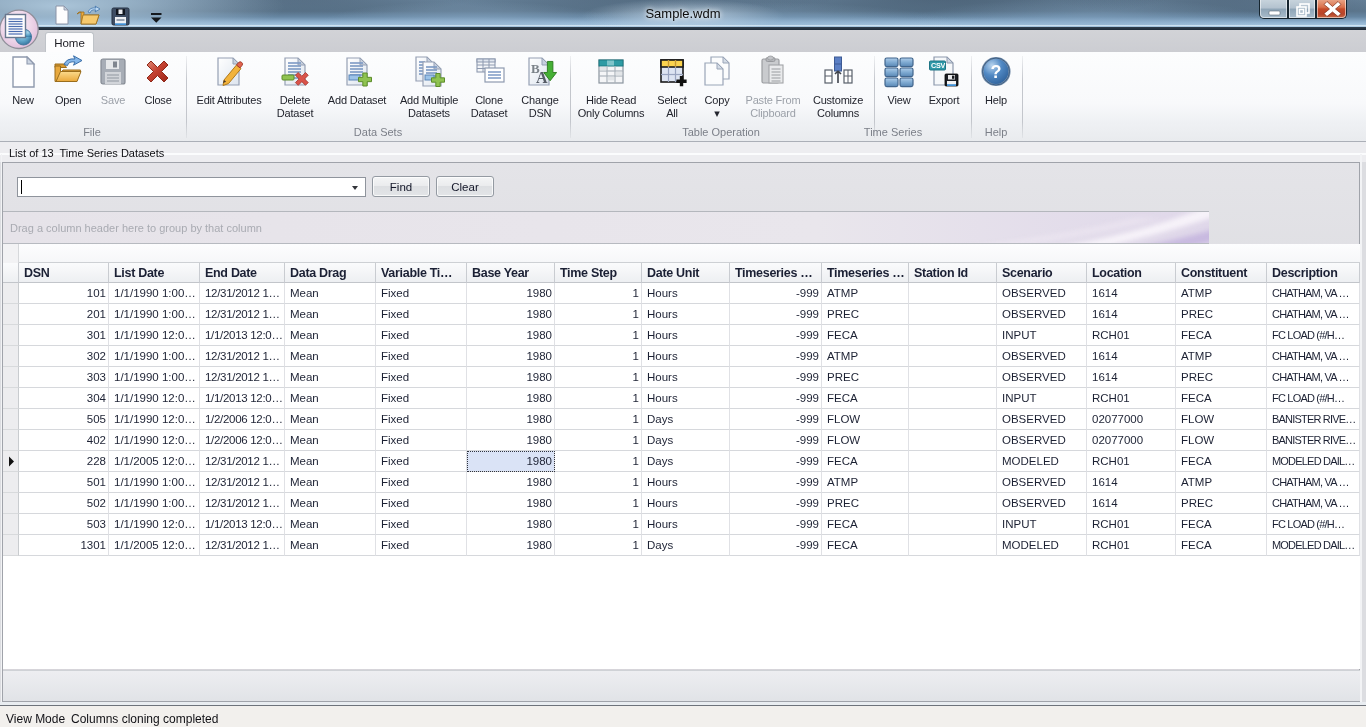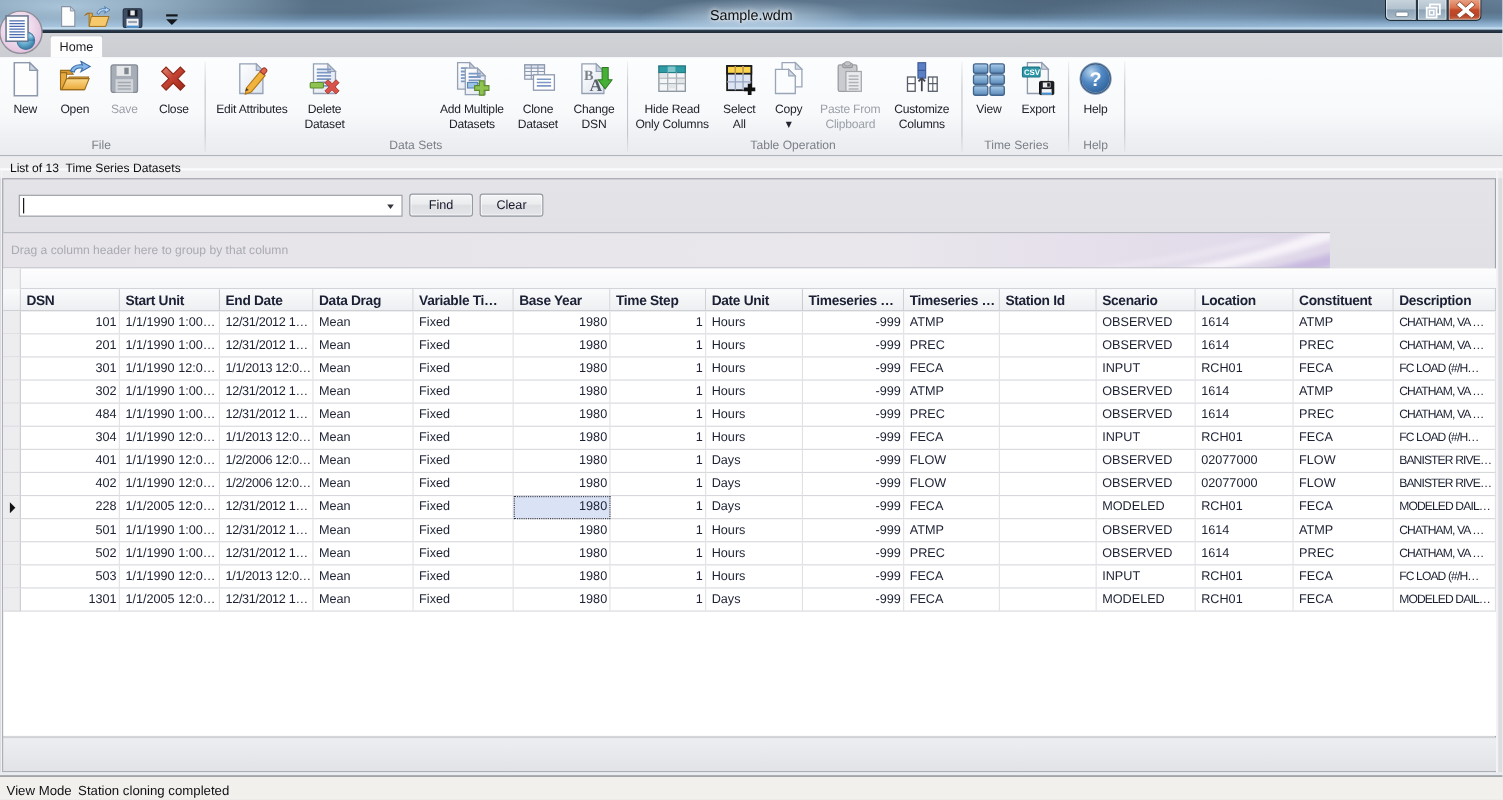--- a/index.html
+++ b/index.html
@@ -287,20 +287,40 @@
         <line x1="10" y1="11" x2="23" y2="11" stroke="#7b99c4" stroke-width="1.6"></line>
         <line x1="10" y1="14" x2="23" y2="14" stroke="#7b99c4" stroke-width="1.6"></line>
         <line x1="10" y1="17" x2="23" y2="17" stroke="#7b99c4" stroke-width="1.6"></line>
         <line x1="10" y1="20" x2="23" y2="20" stroke="#7b99c4" stroke-width="1.6"></line>
         <line x1="10" y1="23" x2="23" y2="23" stroke="#7b99c4" stroke-width="1.6"></line>
         <rect x="4" y="20" width="12" height="5" rx="1" fill="#8fc351" stroke="#5c8c2b" stroke-width="1"></rect>
         <path d="M17 19 l3 -3 l4 4 l4 -4 l3 3 l-4 4 l4 4 l-3 3 l-4 -4 l-4 4 l-3 -3 l4 -4 z" fill="#d9534a" stroke="#9e2f26" stroke-width=".8" transform="translate(-1,0) scale(.92) translate(3,3)"></path>
       </svg>
       <span class="lbl">Delete<br>Dataset</span>
     </div>
+    <div class="rbtn" style="left:311px;width:92px">
+      <svg class="ic" width="34" height="34" viewBox="0 0 34 34">
+        <defs>
+          <linearGradient id="pgadd" x1="0" y1="0" x2="1" y2="1">
+            <stop offset="0%" stop-color="#ffffff"></stop>
+            <stop offset="100%" stop-color="#dde4ee"></stop>
+          </linearGradient>
+        </defs>
+        <path d="M7 3 h13 l7 7 v20 h-20 z" fill="url(#pgadd)" stroke="#95a0b4" stroke-width="1.2"></path>
+        <path d="M20 3 l7 7 h-7 z" fill="#c7d0de" stroke="#95a0b4" stroke-width="1"></path>
+        <line x1="10" y1="8" x2="23" y2="8" stroke="#7b99c4" stroke-width="1.6"></line>
+        <line x1="10" y1="11" x2="23" y2="11" stroke="#7b99c4" stroke-width="1.6"></line>
+        <line x1="10" y1="14" x2="23" y2="14" stroke="#7b99c4" stroke-width="1.6"></line>
+        <line x1="10" y1="17" x2="23" y2="17" stroke="#7b99c4" stroke-width="1.6"></line>
+        <line x1="10" y1="20" x2="23" y2="20" stroke="#7b99c4" stroke-width="1.6"></line>
+        <rect x="9" y="20" width="11" height="5" fill="#9cc3e8" stroke="#5a86b8" stroke-width="1"></rect>
+        <path d="M22.833333333333332 18 h4.333333333333333 v4.333333333333333 h4.333333333333333 v4.333333333333333 h-4.333333333333333 v4.333333333333333 h-4.333333333333333 v-4.333333333333333 h-4.333333333333333 v-4.333333333333333 h4.333333333333333 z" fill="#8fc351" stroke="#5c8c2b" stroke-width="1"></path>
+      </svg>
+      <span class="lbl">Add Dataset</span>
+    </div>
     <div class="rbtn" style="left:383px;width:92px">
       <svg class="ic" width="34" height="34" viewBox="0 0 34 34">
         <defs>
           <linearGradient id="pgaddm" x1="0" y1="0" x2="1" y2="1">
             <stop offset="0%" stop-color="#ffffff"></stop>
             <stop offset="100%" stop-color="#dde4ee"></stop>
           </linearGradient>
         </defs>
         <g transform="translate(-3,-1)">
           <path d="M7 3 h11 l7 7 v17 h-18 z" fill="url(#pgaddm)" stroke="#95a0b4" stroke-width="1.2"></path>
@@ -529,21 +549,21 @@
       <span class="lbl">Help</span>
     </div>
     <div class="rsep" style="left:185.5px"></div>
     <div class="rsep" style="left:570px"></div>
     <div class="rsep" style="left:874px"></div>
     <div class="rsep" style="left:970.5px"></div>
     <div class="rsep" style="left:1021.5px"></div>
     <div class="glabel" style="left:22px;width:140px">File</div>
     <div class="glabel" style="left:308px;width:140px">Data Sets</div>
     <div class="glabel" style="left:651px;width:140px">Table Operation</div>
-    <div class="glabel" style="left:854px;width:140px">Time Series</div>
+    <div class="glabel" style="left:823px;width:140px">Time Series</div>
     <div class="glabel" style="left:926px;width:140px">Help</div>
   </div>
 
 <div class="abs" id="topband"></div>
 <div class="abs" id="whiteline"></div>
 <div class="abs" id="leftwhite"></div>
 <div class="abs" id="rightwhite"></div>
 <div class="abs" id="groupbox"></div>
 <div class="abs" id="listlabel">List of 13&nbsp; Time Series Datasets</div>
 
@@ -574,21 +594,21 @@
   </svg>
   <div id="dragtext">Drag a column header here to group by that column</div>
 </div>
 
 <div class="abs" id="bandrow">
     <div class="ind"></div>
   </div>
 <div class="abs" id="grid">
     <div class="hcell" style="left:0;width:16px;padding:0"></div>
     <div class="hcell" style="left:16px;width:90px">DSN</div>
-    <div class="hcell" style="left:106px;width:91px">Start Unit</div>
+    <div class="hcell" style="left:106px;width:91px">List Date</div>
     <div class="hcell" style="left:197px;width:85px">End Date</div>
     <div class="hcell" style="left:282px;width:91px">Data Drag</div>
     <div class="hcell" style="left:373px;width:91px">Variable Ti…</div>
     <div class="hcell" style="left:464px;width:88px">Base Year</div>
     <div class="hcell" style="left:552px;width:87px">Time Step</div>
     <div class="hcell" style="left:639px;width:88px">Date Unit</div>
     <div class="hcell" style="left:727px;width:92px">Timeseries …</div>
     <div class="hcell" style="left:819px;width:87px">Timeseries …</div>
     <div class="hcell" style="left:906px;width:88px">Station Id</div>
     <div class="hcell" style="left:994px;width:90px">Scenario</div>
@@ -662,21 +682,21 @@
       <div class="cell num" style="left:727px;width:92px;">-999</div>
       <div class="cell txt" style="left:819px;width:87px;">ATMP</div>
       <div class="cell txt" style="left:906px;width:88px;"></div>
       <div class="cell txt" style="left:994px;width:90px;">OBSERVED</div>
       <div class="cell txt" style="left:1084px;width:89px;">1614</div>
       <div class="cell txt" style="left:1173px;width:91px;">ATMP</div>
       <div class="cell txt" style="left:1264px;width:93px;font-size:11px;letter-spacing:-0.8px;">CHATHAM, VA …</div>
     </div>
     <div class="row" style="top:104px">
       <div class="indcell"></div>
-      <div class="cell num" style="left:16px;width:90px;">484</div>
+      <div class="cell num" style="left:16px;width:90px;">303</div>
       <div class="cell txt" style="left:106px;width:91px;">1/1/1990 1:00…</div>
       <div class="cell txt" style="left:197px;width:85px;letter-spacing:-0.3px;">12/31/2012 1…</div>
       <div class="cell txt" style="left:282px;width:91px;">Mean</div>
       <div class="cell txt" style="left:373px;width:91px;">Fixed</div>
       <div class="cell num" style="left:464px;width:88px;">1980</div>
       <div class="cell num" style="left:552px;width:87px;">1</div>
       <div class="cell txt" style="left:639px;width:88px;">Hours</div>
       <div class="cell num" style="left:727px;width:92px;">-999</div>
       <div class="cell txt" style="left:819px;width:87px;">PREC</div>
       <div class="cell txt" style="left:906px;width:88px;"></div>
@@ -698,21 +718,21 @@
       <div class="cell num" style="left:727px;width:92px;">-999</div>
       <div class="cell txt" style="left:819px;width:87px;">FECA</div>
       <div class="cell txt" style="left:906px;width:88px;"></div>
       <div class="cell txt" style="left:994px;width:90px;">INPUT</div>
       <div class="cell txt" style="left:1084px;width:89px;">RCH01</div>
       <div class="cell txt" style="left:1173px;width:91px;">FECA</div>
       <div class="cell txt" style="left:1264px;width:93px;font-size:11px;letter-spacing:-0.8px;">FC LOAD (#/H…</div>
     </div>
     <div class="row" style="top:146px">
       <div class="indcell"></div>
-      <div class="cell num" style="left:16px;width:90px;">401</div>
+      <div class="cell num" style="left:16px;width:90px;">505</div>
       <div class="cell txt" style="left:106px;width:91px;">1/1/1990 12:0…</div>
       <div class="cell txt" style="left:197px;width:85px;letter-spacing:-0.3px;">1/2/2006 12:0…</div>
       <div class="cell txt" style="left:282px;width:91px;">Mean</div>
       <div class="cell txt" style="left:373px;width:91px;">Fixed</div>
       <div class="cell num" style="left:464px;width:88px;">1980</div>
       <div class="cell num" style="left:552px;width:87px;">1</div>
       <div class="cell txt" style="left:639px;width:88px;">Days</div>
       <div class="cell num" style="left:727px;width:92px;">-999</div>
       <div class="cell txt" style="left:819px;width:87px;">FLOW</div>
       <div class="cell txt" style="left:906px;width:88px;"></div>
@@ -830,14 +850,14 @@
       <div class="cell txt" style="left:1084px;width:89px;">RCH01</div>
       <div class="cell txt" style="left:1173px;width:91px;">FECA</div>
       <div class="cell txt" style="left:1264px;width:93px;font-size:11px;letter-spacing:-0.8px;">MODELED DAIL…</div>
     </div>
   </div>
 <div class="abs" id="hscroll"></div>
 <div class="abs" id="lightstrip"></div>
 
 <div class="abs" id="statusbar">
     <span style="left:6px">View Mode</span>
-    <span style="left:71px">Station cloning completed</span>
+    <span style="left:71px">Columns cloning completed</span>
   </div>
 
 </body></html>

